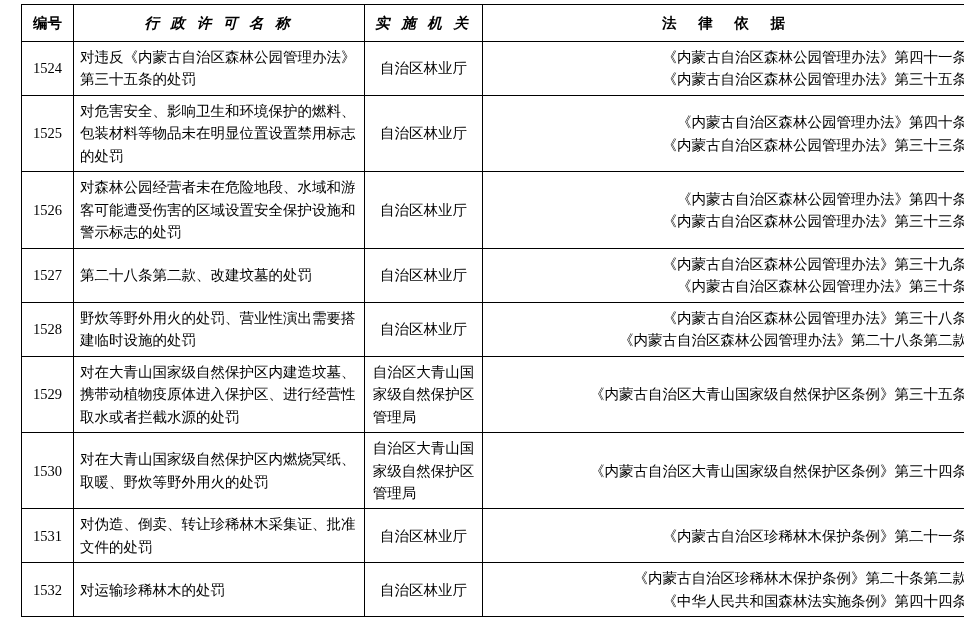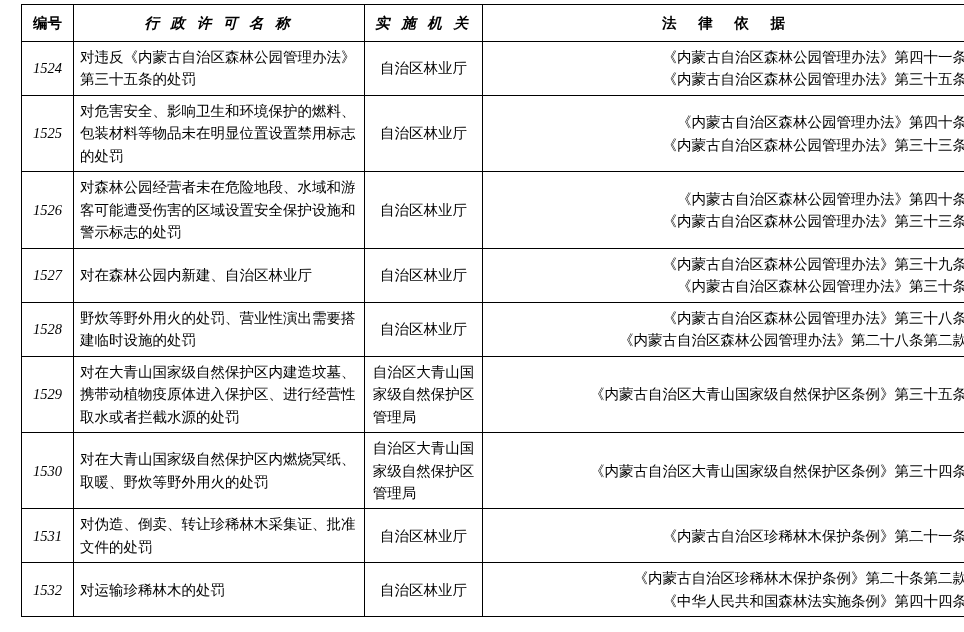--- a/index.html
+++ b/index.html
@@ -50,21 +50,20 @@
   .hdr-spaced {
     letter-spacing: 4px;
     font-style: italic;
   }
   .hdr-spaced-wide {
     letter-spacing: 9px;
   }
   td.id-cell {
     text-align: center;
     font-size: 14px;
-    font-style: italic;
   }
   td.name-cell {
     text-align: left;
     margin-left: 12px;
   }
   td.org-cell {
     text-align: center;
   }
   td.law-cell {
     text-align: right;
@@ -119,21 +118,21 @@
           <td class="id-cell">1526</td>
           <td class="name-cell">对森林公园经营者未在危险地段、水域和游客可能遭受伤害的区域设置安全保护设施和警示标志的处罚</td>
           <td class="org-cell"><span class=""><div>自治区林业厅</div></span></td>
           <td class="law-cell">
             <div class="law-line">《内蒙古自治区森林公园管理办法》第四十条</div>
             <div class="law-line">《内蒙古自治区森林公园管理办法》第三十三条</div>
           </td>
         </tr>
         <tr>
           <td class="id-cell">1527</td>
-          <td class="name-cell">对在森林公园内新建、自治区林业厅</td>
+          <td class="name-cell">第二十八条第二款、改建坟墓的处罚</td>
           <td class="org-cell"><span class=""><div>自治区林业厅</div></span></td>
           <td class="law-cell">
             <div class="law-line">《内蒙古自治区森林公园管理办法》第三十九条</div>
             <div class="law-line">《内蒙古自治区森林公园管理办法》第三十条</div>
           </td>
         </tr>
         <tr>
           <td class="id-cell">1528</td>
           <td class="name-cell">野炊等野外用火的处罚、营业性演出需要搭建临时设施的处罚</td>
           <td class="org-cell"><span class=""><div>自治区林业厅</div></span></td>

